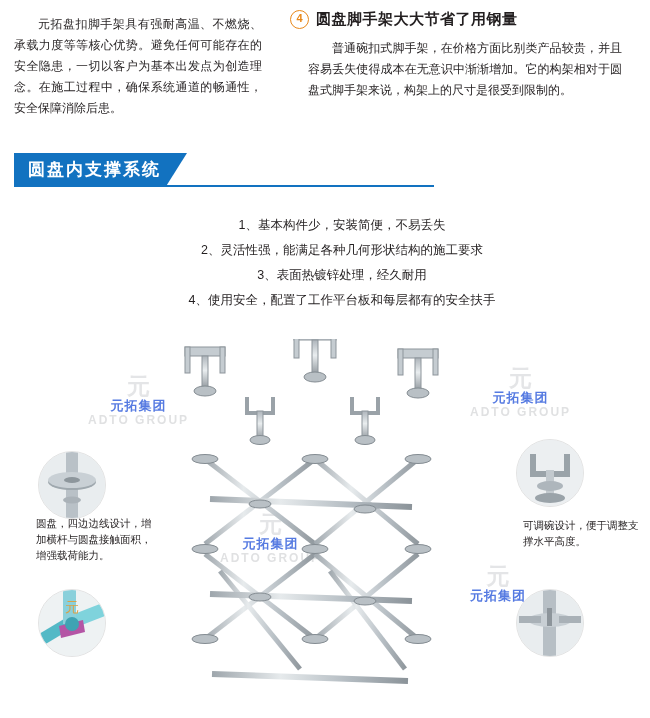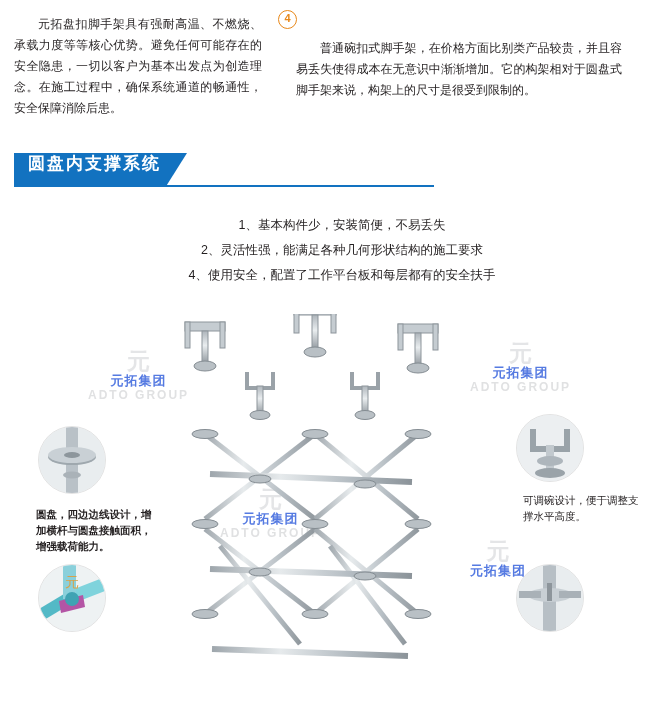--- a/index.html
+++ b/index.html
@@ -14,20 +14,21 @@
     color: #231f20;
     position: relative;
     overflow: hidden;
   }
 
   
   .top-block {
     display: flex;
     padding: 10px 28px 0 14px;
     box-sizing: border-box;
+    gap: 12px;
   }
   .top-left {
     width: 248px;
     padding-top: 4px;
     box-sizing: border-box;
   }
   .top-left p {
     margin: 0;
     font-size: 12px;
     line-height: 21px;
@@ -82,21 +83,21 @@
   }
   .banner {
     position: absolute;
     left: 0;
     top: 0;
     background: #1272c0;
     color: #ffffff;
     font-size: 17px;
     font-weight: bold;
     letter-spacing: 2px;
-    padding: 0 26px 6px 14px;
+    padding: 6px 26px 6px 14px;
     height: 33px;
     box-sizing: border-box;
     line-height: 21px;
     clip-path: polygon(0 0, 100% 0, 88% 100%, 0 100%);
   }
   .banner-line {
     position: absolute;
     left: 0;
     bottom: 0;
     height: 2px;
@@ -183,50 +184,52 @@
   }
   .cap {
     position: absolute;
     font-size: 10.5px;
     line-height: 16px;
     color: #231f20;
     width: 120px;
   }
 
   .t1 { left: 38px;  top: 120px; }
-  .c1 { left: 36px;  top: 200px; font-weight: bold; }
+  .c1 { left: 36px;  top: 184px; }
   .t2 { left: 38px;  top: 258px; }
   .t3 { left: 516px; top: 108px; }
   .c3 { left: 523px; top: 186px; }
   .t4 { left: 516px; top: 258px; }
 </style>
 </head>
 <body>
 
 <div class="top-block">
   <div class="top-left">
     <p>元拓盘扣脚手架具有强耐高温、不燃烧、承载力度等等核心优势。避免任何可能存在的安全隐患，一切以客户为基本出发点为创造理念。在施工过程中，确保系统通道的畅通性，安全保障消除后患。</p>
   </div>
   <div class="top-right">
     <div class="tr-head">
       <div class="num-circle">4</div>
+      <div class="tr-title">圆盘脚手架大大节省了用钢量</div>
     </div>
     <p class="tr-para">普通碗扣式脚手架，在价格方面比别类产品较贵，并且容易丢失使得成本在无意识中渐渐增加。它的构架相对于圆盘式脚手架来说，构架上的尺寸是很受到限制的。</p>
   </div>
 </div>
 
 <div class="banner-wrap">
   <div class="banner-line"></div>
   <div class="banner">圆盘内支撑系统</div>
 </div>
 
 <div class="adv">
   <ul class="adv-list">
     <li>1、基本构件少，安装简便，不易丢失</li>
     <li>2、灵活性强，能满足各种几何形状结构的施工要求</li>
+    <li>3、表面热镀锌处理，经久耐用</li>
     <li>4、使用安全，配置了工作平台板和每层都有的安全扶手</li>
   </ul>
 </div>
 
 <div class="photo-area">
 
   <div class="wm" style="left:88px; top:42px;">
     <div class="wm-mark">元</div>
     <div class="wm-cn">元拓集团</div>
     <div class="wm-en">ADTO GROUP</div>

